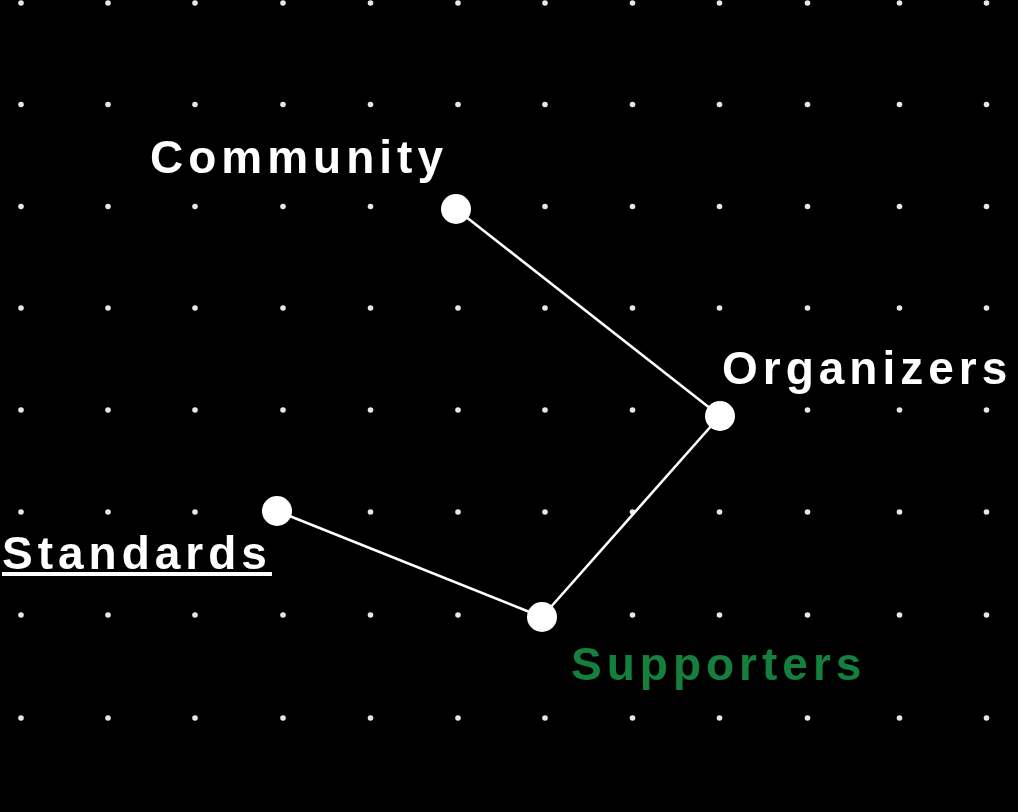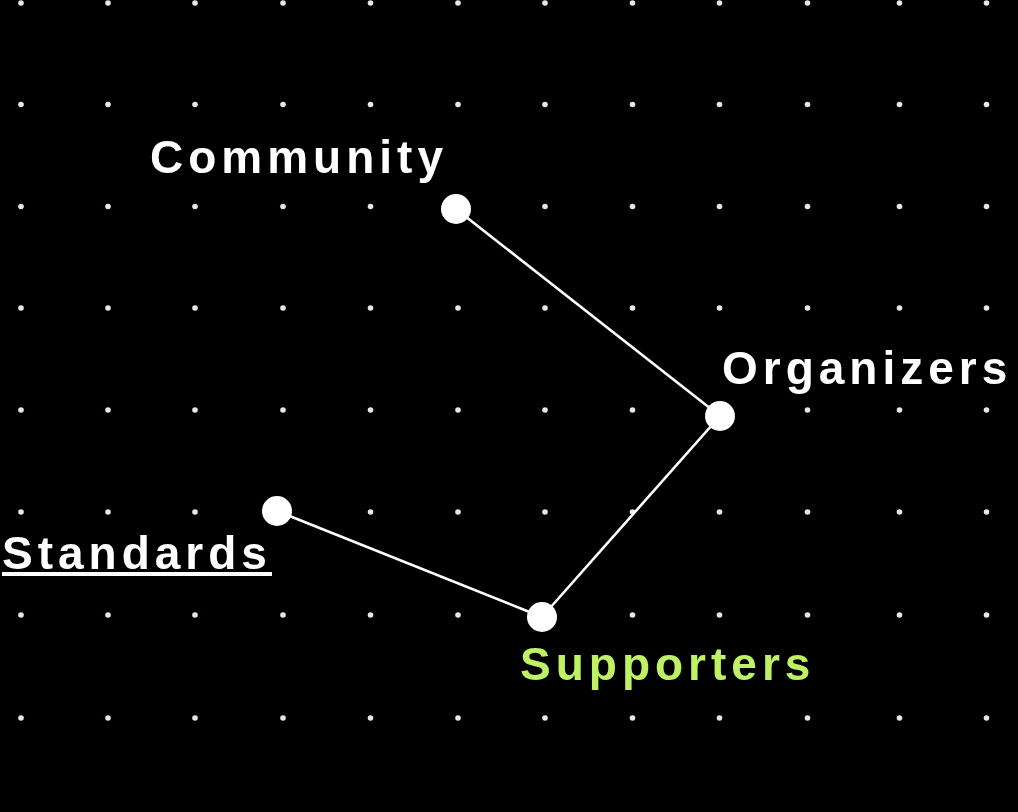--- a/index.html
+++ b/index.html
@@ -151,14 +151,14 @@
       <line x1="720" y1="416" x2="542" y2="617" stroke="#ffffff" stroke-width="2.6"></line>
       <line x1="542" y1="617" x2="277" y2="511" stroke="#ffffff" stroke-width="2.6"></line>
       <circle cx="456" cy="209" r="15" fill="#ffffff"></circle>
       <circle cx="720" cy="416" r="15" fill="#ffffff"></circle>
       <circle cx="277" cy="511" r="15" fill="#ffffff"></circle>
       <circle cx="542" cy="617" r="15" fill="#ffffff"></circle>
     </svg>
   <div class="node-label" style="left: 150px; top: 134px; color: rgb(255, 255, 255);">Community</div>
   <div class="node-label" style="left: 722px; top: 345px; color: rgb(255, 255, 255);">Organizers</div>
   <div class="node-label" style="left: 2px; top: 530px; color: rgb(255, 255, 255); text-decoration: underline;">Standards</div>
-  <div class="node-label" style="left: 520px; top: 641px; color: #bef264;">Supporters</div>
+  <div class="node-label" style="left: 571px; top: 641px; color: #15803d;">Supporters</div>
 </div>
 
 </body></html>

